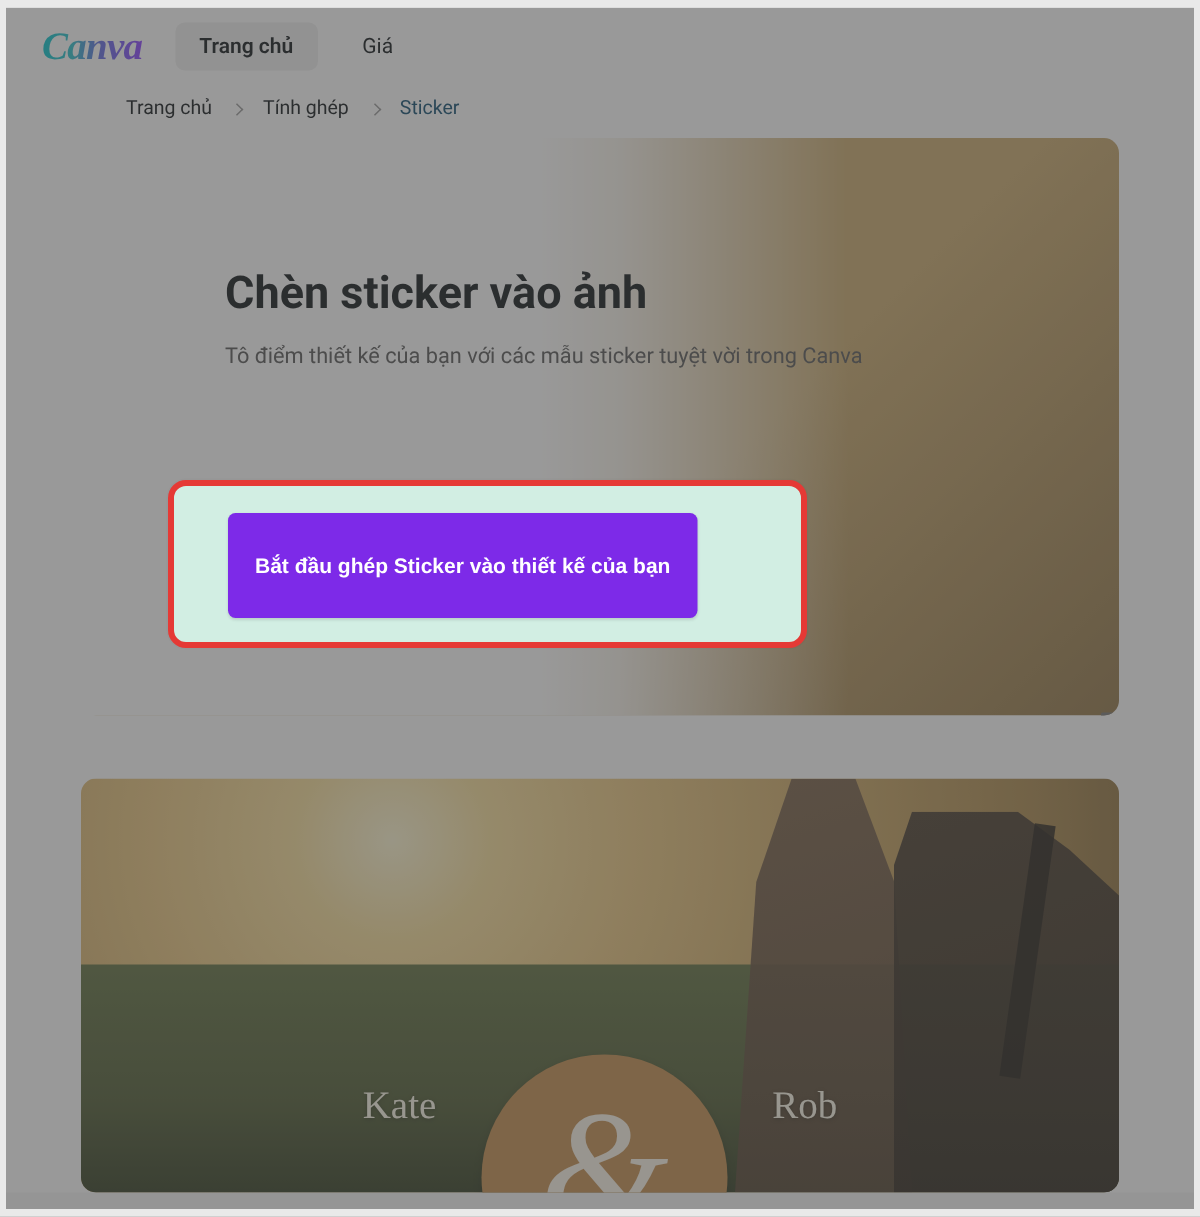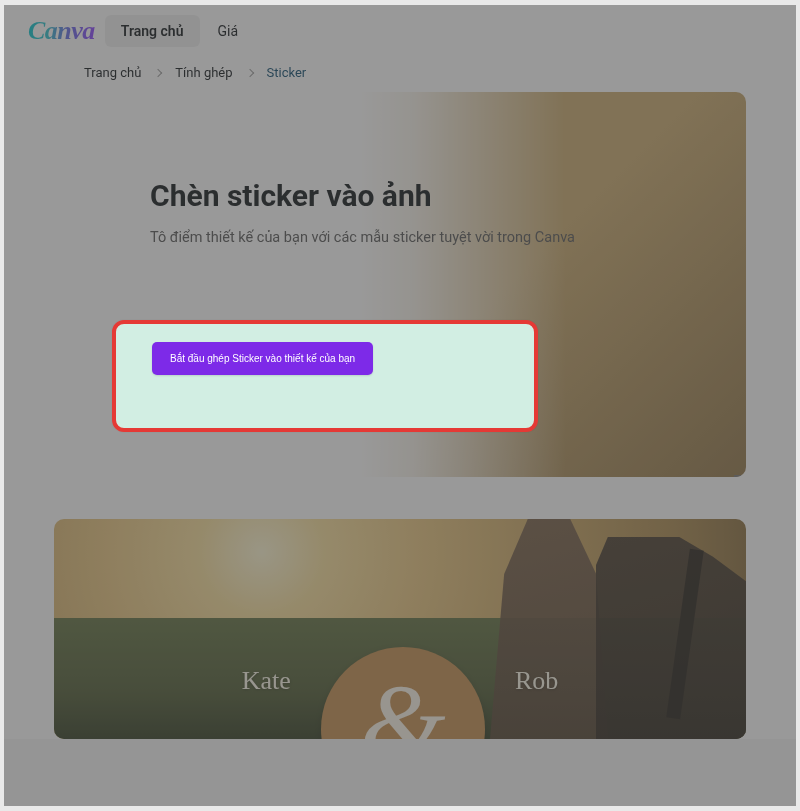--- a/index.html
+++ b/index.html
@@ -28,21 +28,21 @@
       height: 100%;
       border: 4px solid #e9e9e9;
       border-top-width: 5px;
       border-bottom-width: 5px;
       overflow: hidden;
     }
     .header {
       display: flex;
       align-items: center;
       padding: 6px 24px 0 24px;
-      gap: 2px;
+      gap: 14px;
       height: 46px;
       background: #fff;
     }
     .logo {
       font-family: Georgia, 'Times New Roman', serif;
       font-size: 26px;
       font-weight: 700;
       font-style: italic;
       letter-spacing: -0.5px;
       background: linear-gradient(90deg, #00c4cc 0%, #2abfcb 30%, #5a6ee0 55%, #8b3dff 100%);
@@ -132,40 +132,40 @@
       border-radius: 12px;
       box-shadow: 0 0 0 1px rgba(0,0,0,0.02);
     }
     .cta-button {
       position: absolute;
       left: 148px;
       top: 337px;
       z-index: 70;
       background: #7d2ae8;
       color: #fff;
-      font-size: 10px;
-      font-weight: 400;
-      padding: 11px 18px;
+      font-size: 14px;
+      font-weight: 700;
+      padding: 27px 18px;
       border: none;
       border-radius: 5px;
       cursor: pointer;
       box-shadow: 0 1px 2px rgba(0,0,0,0.12);
     }
     .hero-device {
       position: absolute;
       right: -6px;
       bottom: -6px;
       width: 18px;
       height: 8px;
       background: #777;
       border-radius: 1px;
     }
     .template {
       margin: 42px 50px 16px 50px;
-      height: 220px;
+      height: 276px;
       border-radius: 10px;
       position: relative;
       overflow: hidden;
     }
     .template-sky {
       position: absolute;
       inset: 0;
       background: radial-gradient(circle at 30% 15%, #fff7d2 0%, #f7dd98 12%, #e8c47c 30%, #caa560 55%, #a78549 80%, #7c6134 100%);
     }
     .template-ground {

